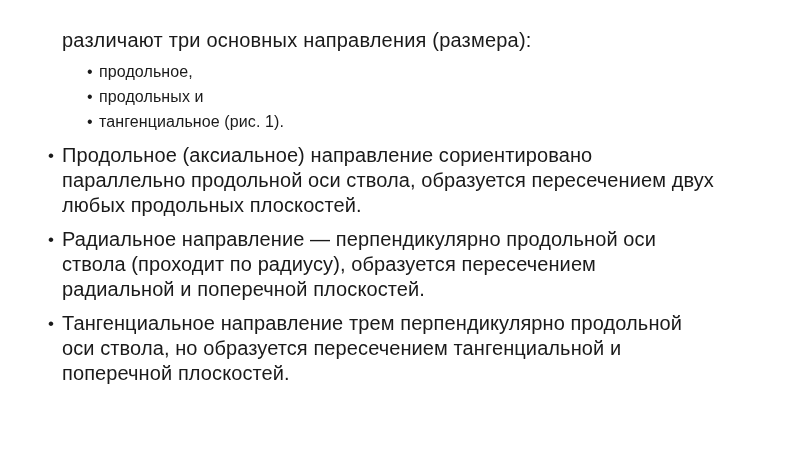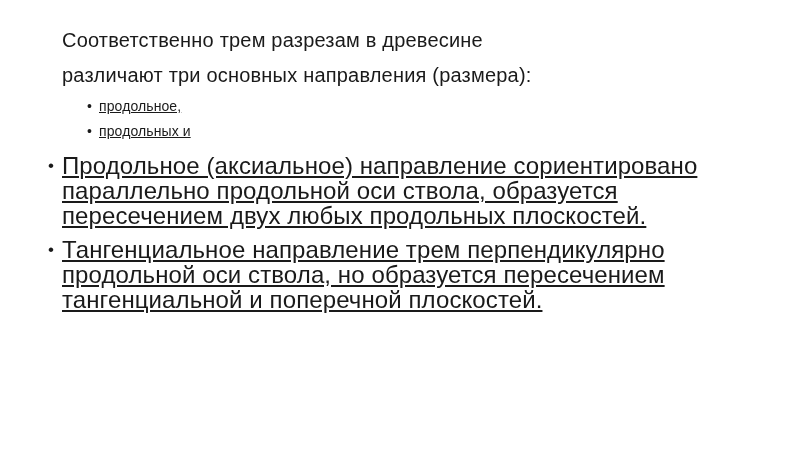--- a/index.html
+++ b/index.html
@@ -30,63 +30,62 @@
   ul {
     margin: 0;
     padding: 0;
     list-style: none;
   }
   .sub-bullets {
     margin: 0 0 9px 37px;
   }
   .sub-bullets li {
     position: relative;
-    font-size: 14px;
+    font-size: 16px;
     line-height: 25px;
     letter-spacing: 0.1px;
-    text-decoration: underline;
   }
   .sub-bullets li::before {
     content: "\2022";
     position: absolute;
     left: -12px;
     top: 0;
   }
   .main-bullets {
     margin: 0;
   }
   .main-bullets li {
     position: relative;
     max-width: 652px;
-    font-size: 24px;
+    font-size: 20px;
     line-height: 25px;
     letter-spacing: 0.1px;
     margin: 0 0 9px 0;
-    text-decoration: underline;
   }
   .main-bullets li::before {
     content: "\2022";
     position: absolute;
     left: -14px;
     top: 0;
     font-size: 17px;
   }
 </style>
 </head>
 <body>
 
 <div class="slide">
 
-  <p class="intro">Соответственно трем разрезам в древесине</p>
 
   <p class="intro second">различают три основных направления (размера):</p>
 
   <ul class="sub-bullets">
     <li>продольное,</li>
     <li>продольных и</li>
+    <li>тангенциальное (рис. 1).</li>
   </ul>
 
   <ul class="main-bullets">
     <li>Продольное (аксиальное) направление сориентировано параллельно продольной оси ствола, образуется пересечением двух любых продольных плоскостей.</li>
+    <li>Радиальное направление — перпендикулярно продольной оси ствола (проходит по радиусу), образуется пересечением радиальной и поперечной плоскостей.</li>
     <li>Тангенциальное направление трем перпендикулярно продольной оси ствола, но образуется пересечением тангенциальной и поперечной плоскостей.</li>
   </ul>
 
 </div>
 
 </body></html>

